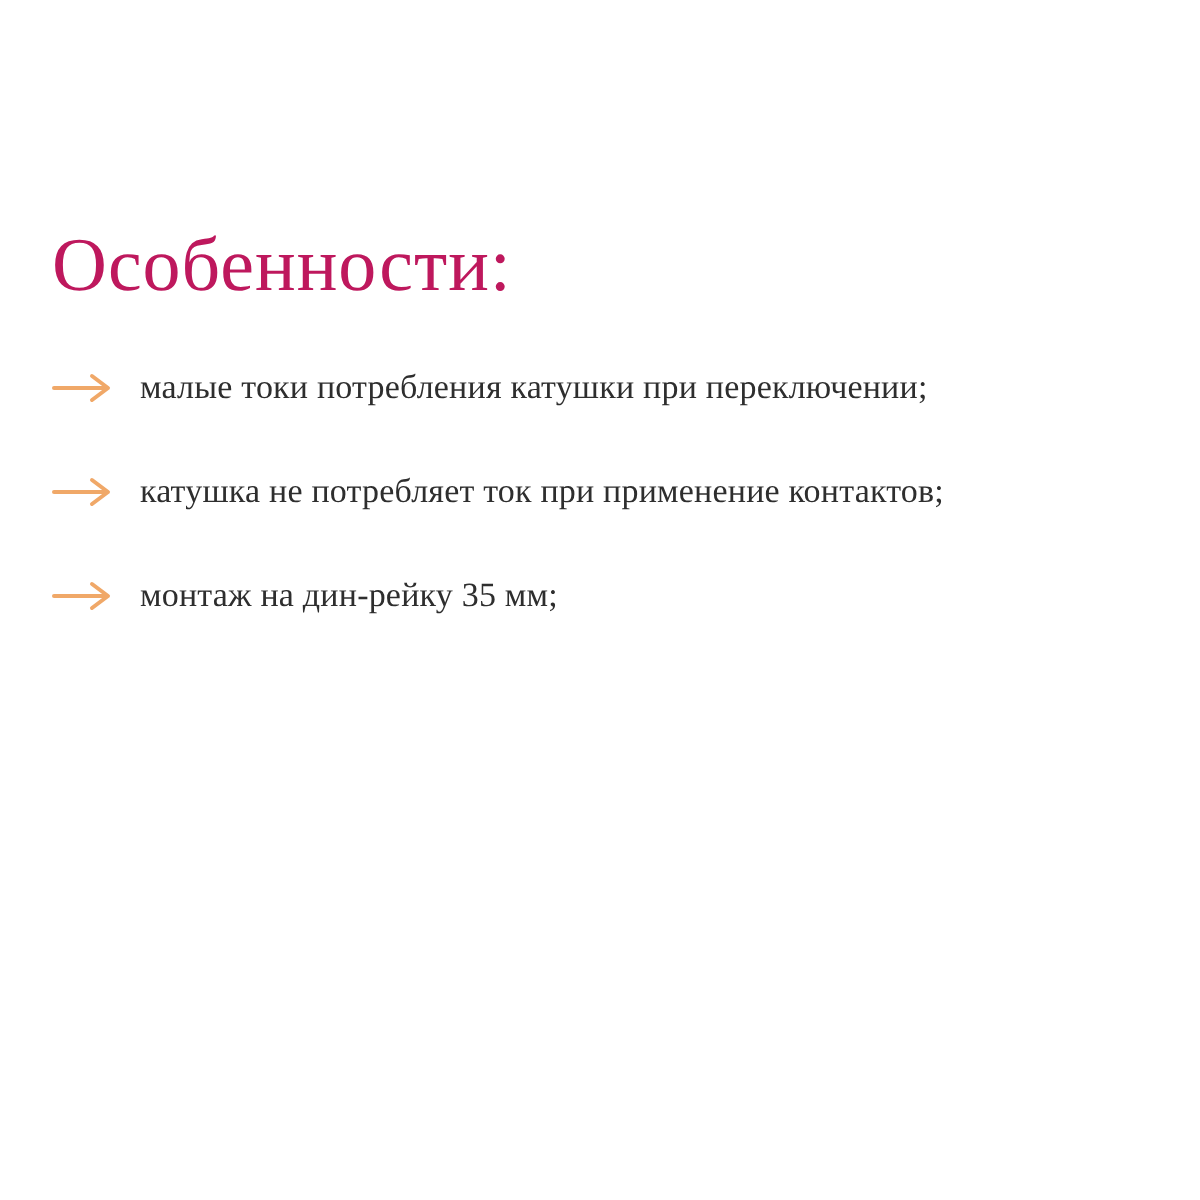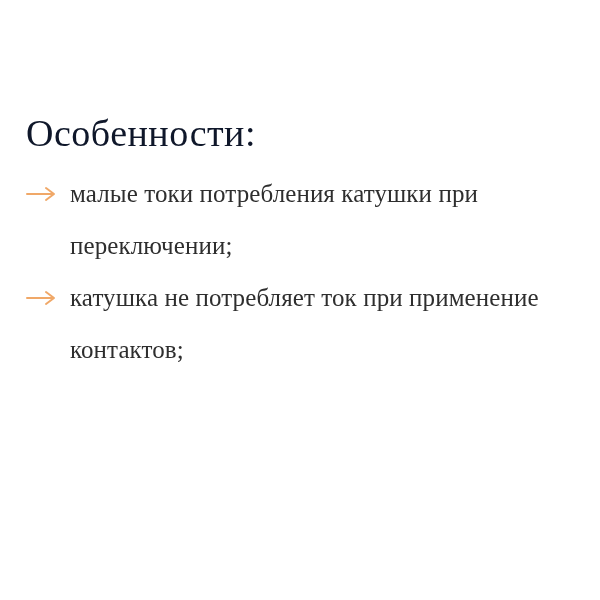--- a/index.html
+++ b/index.html
@@ -19,35 +19,35 @@
     width: 600px;
     height: 600px;
     background: #ffffff;
     box-sizing: border-box;
     padding: 110px 26px 0 26px;
   }
   .feature-title {
     font-family: "Liberation Serif", serif;
     font-size: 38px;
     line-height: 46px;
-    color: #0f172a;
+    color: #be185d;
     font-weight: 400;
     letter-spacing: 0.5px;
     margin: 0 0 12px 0;
     white-space: nowrap;
   }
   .feature-list {
     list-style: none;
     margin: 0;
     padding: 0;
   }
   .feature-item {
     position: relative;
     font-family: "Liberation Serif", serif;
-    font-size: 25px;
+    font-size: 17px;
     line-height: 52px;
     color: #2e2e2e;
     padding-left: 44px;
     margin: 0;
     letter-spacing: 0.1px;
   }
   .arrow-icon {
     position: absolute;
     left: 0;
     top: 0;
@@ -88,15 +88,24 @@
       <span class="arrow-icon">
         <svg width="32" height="16" viewBox="0 0 32 16" fill="none" xmlns="http://www.w3.org/2000/svg" aria-hidden="true">
           <path d="M1 8 H27" stroke="#f0a868" stroke-width="2" stroke-linecap="round"></path>
           <path d="M20 2 L28 8 L20 14" stroke="#f0a868" stroke-width="2" fill="none" stroke-linecap="round" stroke-linejoin="round"></path>
         </svg>
       </span>
       <span class="item-text">катушка не потребляет ток при применение контактов;</span>
     </li>
 
 
+    <li class="feature-item">
+      <span class="arrow-icon">
+        <svg width="32" height="16" viewBox="0 0 32 16" fill="none" xmlns="http://www.w3.org/2000/svg" aria-hidden="true">
+          <path d="M1 8 H27" stroke="#f0a868" stroke-width="2" stroke-linecap="round"></path>
+          <path d="M20 2 L28 8 L20 14" stroke="#f0a868" stroke-width="2" fill="none" stroke-linecap="round" stroke-linejoin="round"></path>
+        </svg>
+      </span>
+      <span class="item-text">монтаж на дин-рейку 35 мм;</span>
+    </li>
 
   </ul>
 </div>
 
 </body></html>

